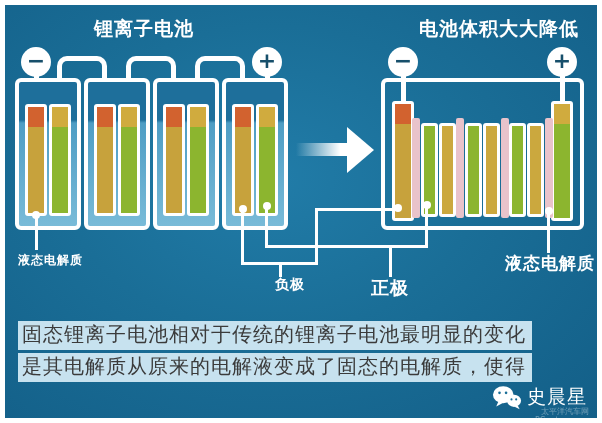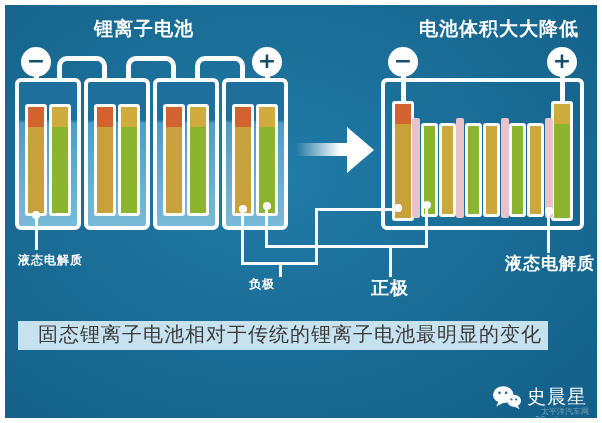--- a/index.html
+++ b/index.html
@@ -75,28 +75,28 @@
   .dot { position:absolute; width:8px; height:8px; border-radius:50%; background:#fff; }
   #dot-ln { left:234px; top:200px; }
   #dot-lp { left:258px; top:197px; }
   #dot-rn { left:389px; top:199px; }
   #dot-rp { left:418px; top:196px; }
   #dot-se { left:540px; top:202px; }
   #dot-le { left:27px;  top:206px; }
 
   .callout-label { position:absolute; color:#fff; font-weight:bold; white-space:nowrap; }
   #lab-liquid { left:13px;  top:247px; font-size:12px; letter-spacing:1px; }
-  #lab-neg    { left:244px; top:271px; font-size:12px; letter-spacing:1px; }
+  #lab-neg    { left:270px; top:271px; font-size:14px; letter-spacing:1px; }
   #lab-pos    { left:366px; top:271px; font-size:18px; letter-spacing:1px; }
   #lab-solid  { left:500px; top:247px; font-size:17px; letter-spacing:1px; }
 
   
   .caption { position:absolute; left:13px; top:316px; }
   .caption-line { width:fit-content; background:#C7E2EF; color:#3B3B3B; font-size:20px;
-                  line-height:25px; padding:1px 6px 3px 20px; margin-bottom:3px; letter-spacing:1px; white-space:nowrap; }
+                  line-height:25px; padding:1px 6px 3px 4px; margin-bottom:3px; letter-spacing:1px; white-space:nowrap; }
 
   
   .watermark { position:absolute; left:487px; top:379px; display:flex; align-items:center; gap:5px; }
   .wm-name { color:#fff; font-size:19px; font-weight:normal; letter-spacing:1px; }
   .wm-sub { position:absolute; left:524px; top:402px; width:72px; text-align:center;
             font-size:8px; line-height:9px; color:rgba(255,255,255,0.38); white-space:nowrap; }
 </style>
 </head>
 <body>
 
@@ -175,20 +175,21 @@
     <div class="dot" id="dot-se"></div>
     <div class="dot" id="dot-le"></div>
 
     <div class="callout-label" id="lab-liquid">液态电解质</div>
     <div class="callout-label" id="lab-neg">负极</div>
     <div class="callout-label" id="lab-pos">正极</div>
     <div class="callout-label" id="lab-solid">液态电解质</div>
 
     <div class="caption">
       <div class="caption-line">固态锂离子电池相对于传统的锂离子电池最明显的变化</div>
+      <div class="caption-line">是其电解质从原来的电解液变成了固态的电解质，使得</div>
     </div>
 
     <div class="watermark">
       <svg width="30" height="25" viewBox="0 0 32 26">
         <ellipse cx="12" cy="10" rx="11" ry="9" fill="#fff"></ellipse>
         <path d="M7 17 L4.5 22.5 L12 18.5 Z" fill="#fff"></path>
         <circle cx="8" cy="8" r="1.4" fill="#1A6E97"></circle>
         <circle cx="15" cy="8" r="1.4" fill="#1A6E97"></circle>
         <ellipse cx="23.5" cy="16.5" rx="7.5" ry="6.5" fill="#fff"></ellipse>
         <path d="M27.5 21.5 L29.5 25.5 L23.5 22.5 Z" fill="#fff"></path>

